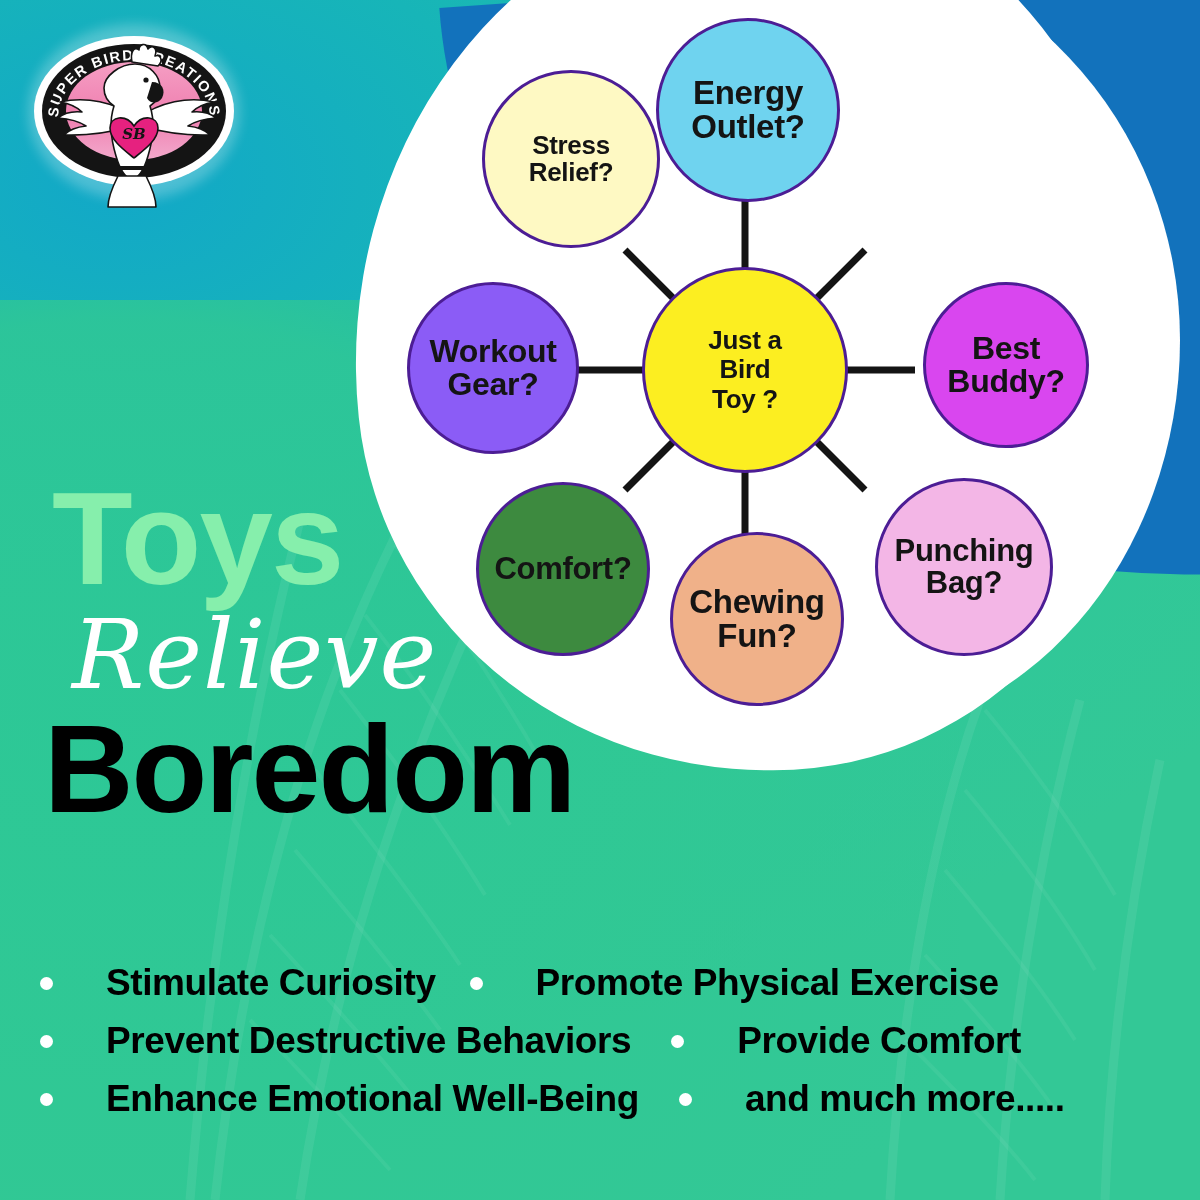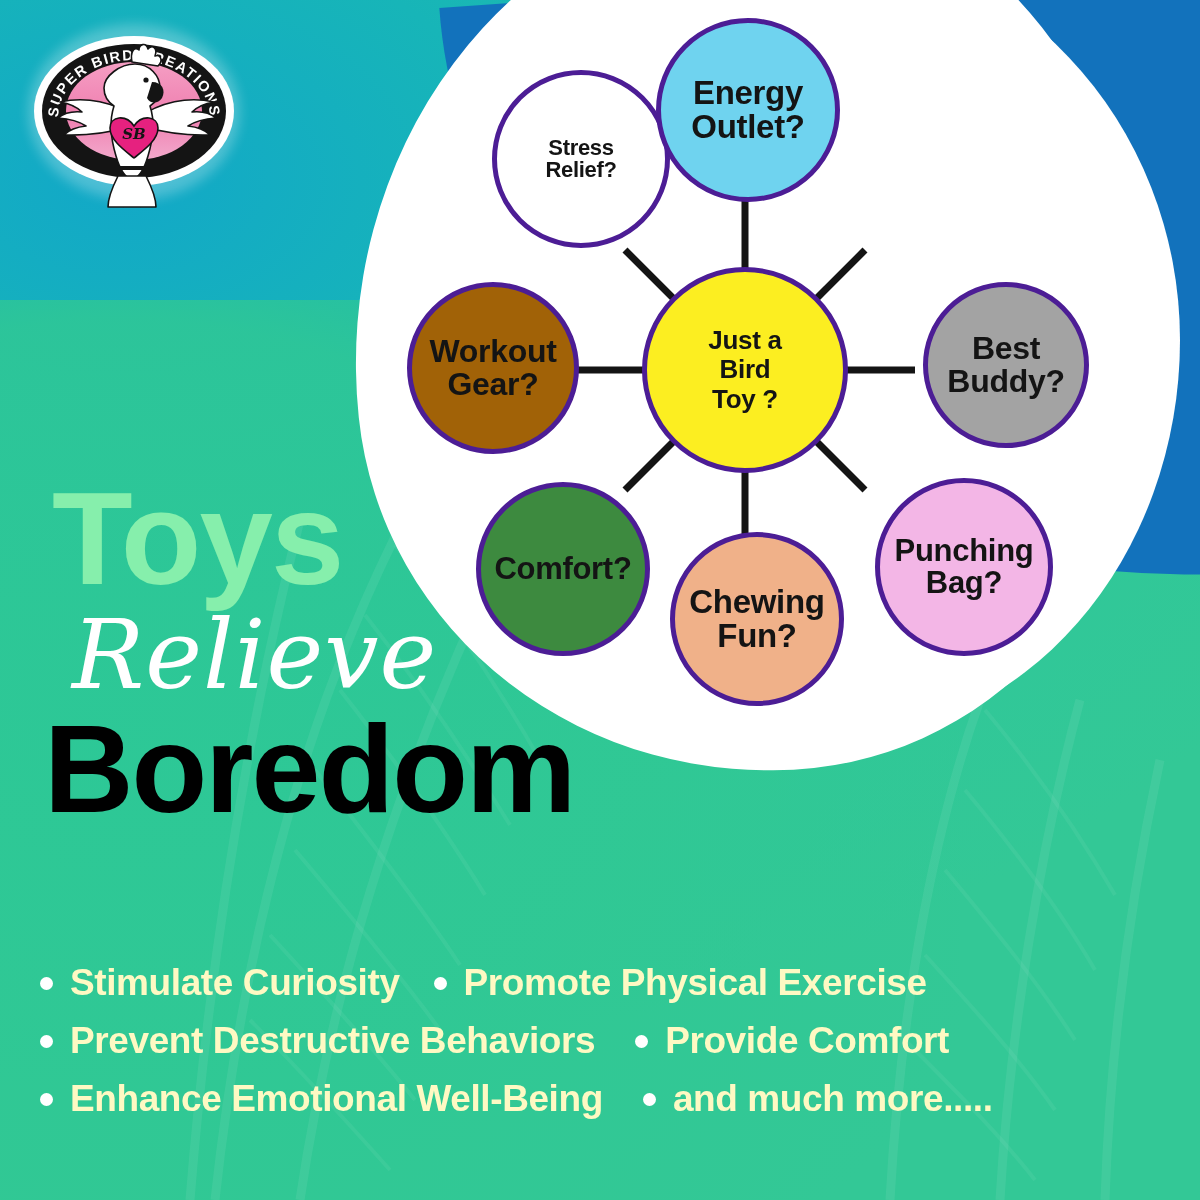--- a/index.html
+++ b/index.html
@@ -113,21 +113,21 @@
   .map {
     position: absolute;
     left: 380px;
     top: 10px;
     width: 730px;
     height: 720px;
   }
   .spokes { position:absolute; inset:0; }
   .node {
     position: absolute;
-    border: 5px solid #4c1d95;
+    border: 3px solid #4c1d95;
     border-radius: 50%;
     display: flex;
     align-items: center;
     justify-content: center;
     text-align: center;
     color: #141414;
     font-weight: bold;
     line-height: 1.02;
     box-sizing: border-box;
     letter-spacing: -0.3px;
@@ -176,24 +176,25 @@
   }
   .bullet-row {
     display: flex;
     align-items: baseline;
     margin-bottom: 16px;
     white-space: nowrap;
   }
   .bullet-item {
     display: flex;
     align-items: center;
-    color: #fef9c3;
+    color: #000000;
     font-size: 37px;
     font-weight: bold;
     letter-spacing: -0.4px;
+    gap: 36px;
   }
   .bullet-dot {
     width: 13px; height: 13px;
     background: #ffffff;
     border-radius: 50%;
     margin-right: 17px;
     flex: none;
   }
   .row-gap-a { margin-left: 34px; justify-content: center; }
   .row-gap-b { margin-left: 40px; }
@@ -295,36 +296,36 @@
     </svg>
 
     <div class="node node-center" id="node-center" style="left: 262px; top: 257px; width: 206px; height: 206px; background: rgb(252, 238, 33);">
       <div>
         <span>Just a</span>
         <span>Bird</span>
         <span>Toy ?</span>
       </div>
     </div>
 
-    <div class="node" id="node-0" style="left: 112px; top: 60px; width: 178px; height: 178px; font-size: 22px; background: #ffffff;">
+    <div class="node" id="node-0" style="left: 102px; top: 60px; width: 178px; height: 178px; font-size: 26px; background: #fef9c3;">
       <div>
         <span>Stress</span>
         <span>Relief?</span>
       </div>
     </div>
 
     <div class="node" id="node-1" style="left: 276px; top: 8px; width: 184px; height: 184px; font-size: 33px; background: rgb(111, 211, 239);">
       <div>
         <span>Energy</span>
         <span>Outlet?</span>
       </div>
     </div>
 
 
-    <div class="node" id="node-3" style="left: 543px; top: 272px; width: 166px; height: 166px; font-size: 32px; background: #a3a3a3;">
+    <div class="node" id="node-3" style="left: 543px; top: 272px; width: 166px; height: 166px; font-size: 32px; background: #d946ef;">
       <div>
         <span>Best</span>
         <span>Buddy?</span>
       </div>
     </div>
 
     <div class="node" id="node-4" style="left: 495px; top: 468px; width: 178px; height: 178px; font-size: 31px; background: rgb(243, 182, 230);">
       <div>
         <span>Punching</span>
         <span>Bag?</span>
@@ -337,21 +338,21 @@
         <span>Fun?</span>
       </div>
     </div>
 
     <div class="node" id="node-6" style="left: 96px; top: 472px; width: 174px; height: 174px; font-size: 31px; background: rgb(61, 138, 63);">
       <div>
         <span>Comfort?</span>
       </div>
     </div>
 
-    <div class="node" id="node-7" style="left: 27px; top: 272px; width: 172px; height: 172px; font-size: 32px; background: #a16207;">
+    <div class="node" id="node-7" style="left: 27px; top: 272px; width: 172px; height: 172px; font-size: 32px; background: #8b5cf6;">
       <div>
         <span>Workout</span>
         <span>Gear?</span>
       </div>
     </div>
   </div>
 
   <div class="headline">
     <div class="h-toys">Toys</div>
     <div class="h-relieve">Relieve</div>

